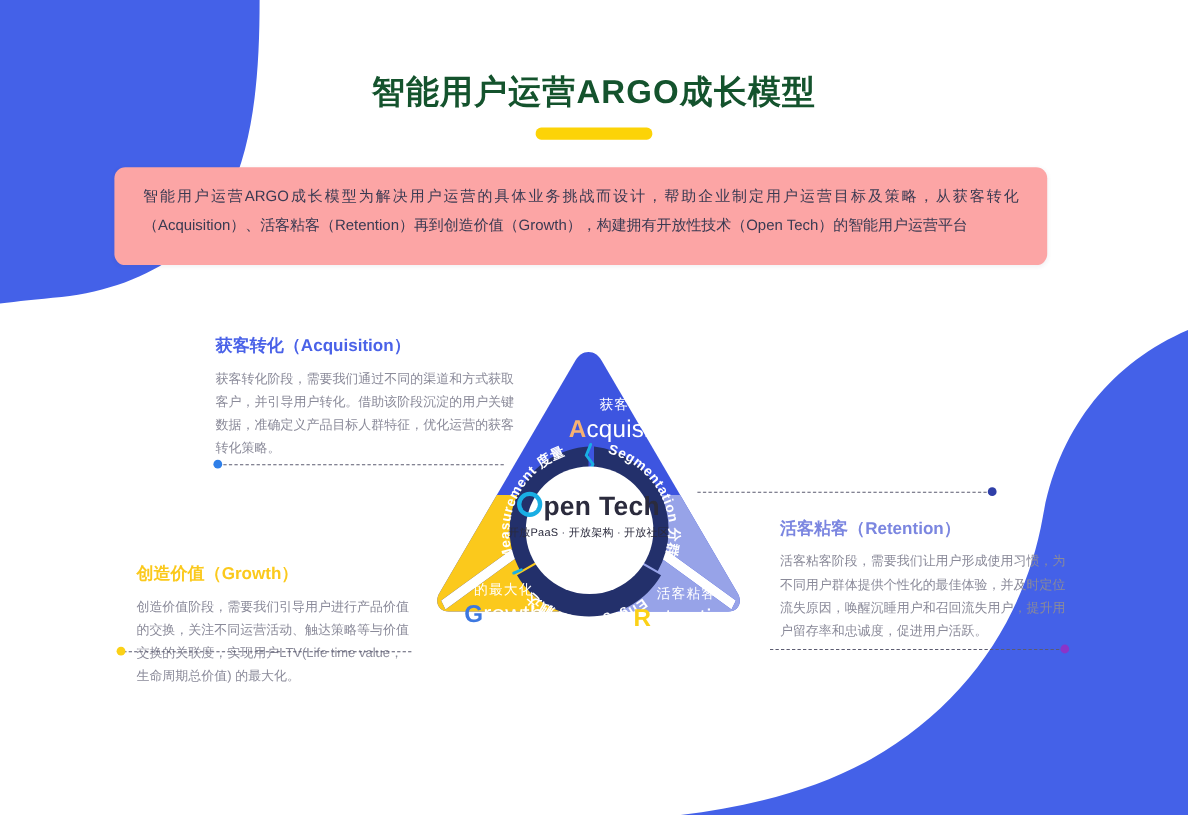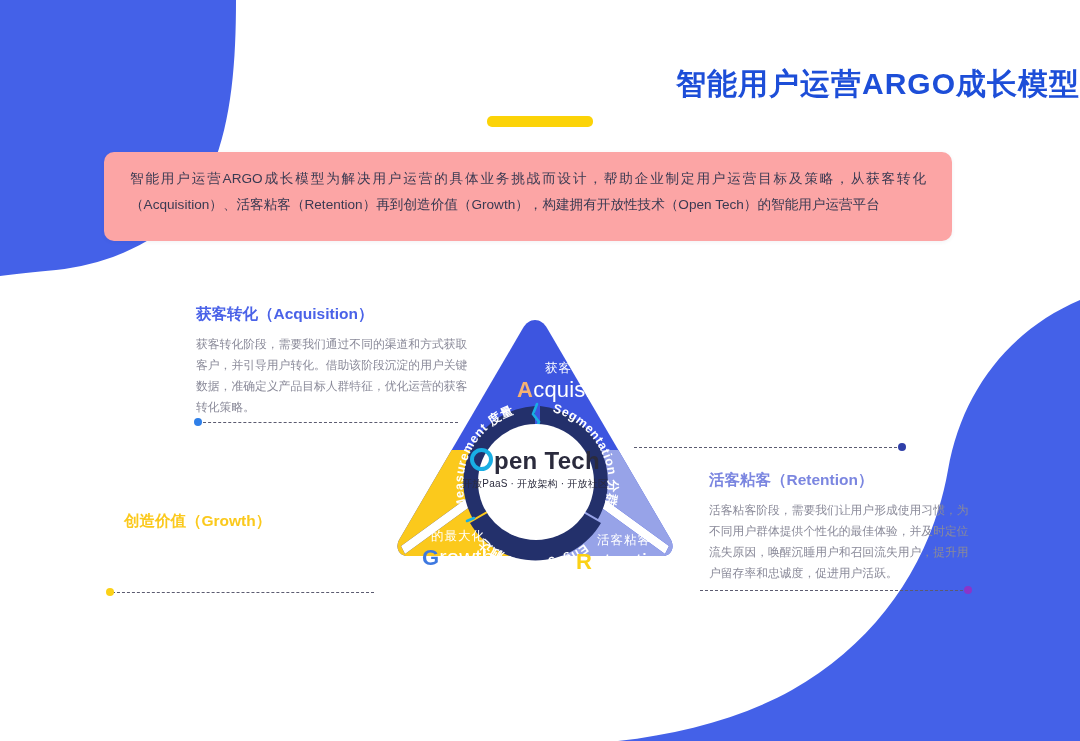--- a/index.html
+++ b/index.html
@@ -12,24 +12,24 @@
     font-family: "Liberation Sans", "DejaVu Sans", sans-serif;
   }
   .stage { position: absolute; inset: 0; }
 
   
   .bg-svg { position: absolute; left: 0; top: 0; width: 1080px; height: 741px; }
 
   
   .title {
     position: absolute; left: 0; right: 0; top: 64px;
-    text-align: right;
+    text-align: center;
     font-size: 30px; font-weight: bold;
     letter-spacing: 1px;
-    color: #1d4ed8;
+    color: #14532d;
   }
   .title-underline {
     position: absolute; left: 487px; top: 116px;
     width: 106px; height: 11px;
     background: #fcd307; border-radius: 5px;
   }
 
   
   .intro-card {
     position: absolute; left: 104px; top: 152px;
@@ -130,20 +130,21 @@
   </div>
 
   <div class="block blk-acquisition">
     <div class="block-title t-acq">获客转化（Acquisition）</div>
     <div class="block-body">获客转化阶段，需要我们通过不同的渠道和方式获取客户，并引导用户转化。借助该阶段沉淀的用户关键数据，准确定义产品目标人群特征，优化运营的获客转化策略。</div>
   </div>
 
 
   <div class="block blk-growth">
     <div class="block-title t-grow">创造价值（Growth）</div>
+    <div class="block-body">创造价值阶段，需要我们引导用户进行产品价值的交换，关注不同运营活动、触达策略等与价值交换的关联度，实现用户LTV(Life time value，生命周期总价值) 的最大化。</div>
   </div>
 
   <div class="block blk-retention">
     <div class="block-title t-ret">活客粘客（Retention）</div>
     <div class="block-body">活客粘客阶段，需要我们让用户形成使用习惯，为不同用户群体提供个性化的最佳体验，并及时定位流失原因，唤醒沉睡用户和召回流失用户，提升用户留存率和忠诚度，促进用户活跃。</div>
   </div>
 
   <div class="dash d-acq"></div>
   <div class="dot dot-acq"></div>
 

